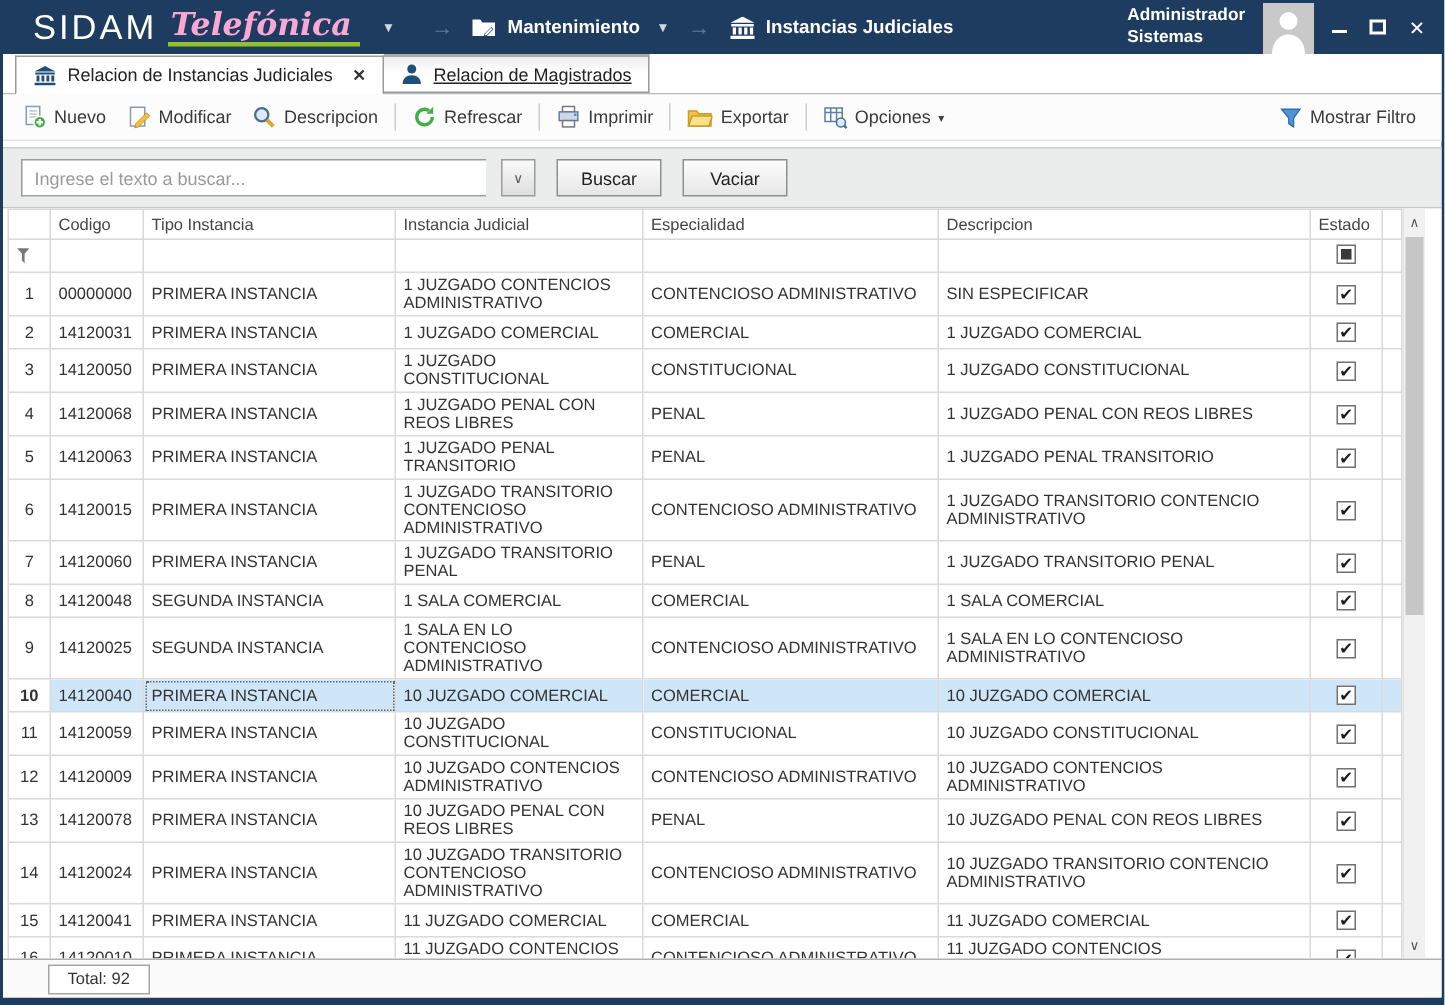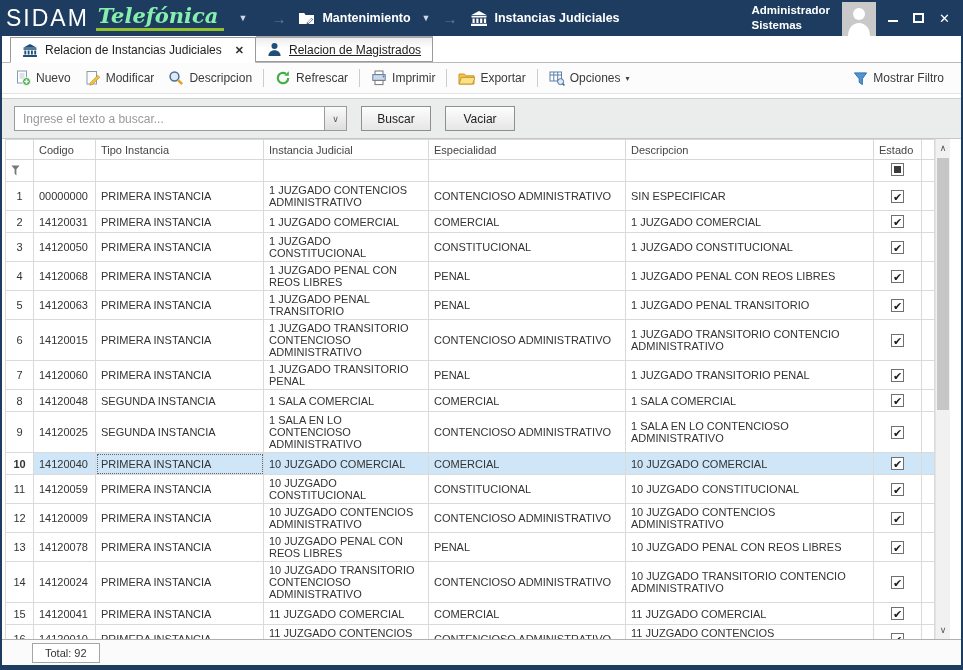--- a/index.html
+++ b/index.html
@@ -1,23 +1,23 @@
 <!DOCTYPE html>
 <html><head>
 <meta charset="utf-8">
 <style>
   * { box-sizing: border-box; }
   body { margin:0; background:#e8e8e8; font-family:"Liberation Sans", sans-serif; }
   .window { width:963px; height:670px; background:#1d3c60; position:relative; overflow:hidden; }
 
   
-  .titlebar { height:36px; display:flex; align-items:center; padding-left:6px; color:#fff; }
+  .titlebar { height:36px; display:flex; align-items:center; padding-left:22px; color:#fff; }
   .logo-app { font-size:23px; letter-spacing:2px; color:#fff; }
   .logo-brand { font-family:"DejaVu Serif", serif; font-style:italic; font-weight:bold;
-    color:#86efac; font-size:21px; margin-left:7px; line-height:1.05;
+    color:#f9a8d4; font-size:21px; margin-left:7px; line-height:1.05;
     border-bottom:3px solid #93c12e; padding:0 6px 1px 2px; }
   .logo-caret { color:#cfd9e6; font-size:9px; margin:0 12px 0 14px; }
   .bc-arrow { color:#5d7da3; font-size:15px; margin:0 12px; font-weight:bold; }
   .bc-item { display:flex; align-items:center; gap:7px; font-weight:bold; font-size:12.5px; color:#fff; }
   .bc-caret { font-size:9px; color:#cfd9e6; margin-left:4px; }
   .tb-spacer { flex:1; }
   .user-info { font-size:11.5px; font-weight:bold; line-height:1.3; }
   .avatar { width:34px; height:34px; background:#c9c9c9; margin:2px 12px 0 12px; flex:none; }
   .win-controls { display:flex; align-items:center; gap:15px; margin-right:13px; }
   .wc { color:#fff; font-size:13px; line-height:1; cursor:default; }
@@ -40,21 +40,21 @@
 
   
   .toolbar { height:31px; background:#fcfcfc; border-bottom:1px solid #e3e3e3;
     display:flex; align-items:center; padding:0 10px 0 6px; font-size:12px; color:#3a3a3a; flex:none; }
   .tbtn { display:flex; align-items:center; gap:5px; padding:3px 7px; white-space:nowrap; }
   .sep { width:1px; height:18px; background:#cccccc; margin:0 4px; flex:none; }
 
   
   .search-panel { background:#ebecec; border-top:1px solid #cfcfcf; border-bottom:1px solid #c6c6c6;
     margin-top:4px; height:41px; padding:8px 12px; display:flex; align-items:center; flex:none; }
-  .combo { display:flex; }
+  .combo { display:flex;gap:10px; }
   .combo-input { width:310px; height:25px; border:1px solid #9b9b9b; border-right:none;
     padding:0 8px; font-size:12px; font-family:"Liberation Sans",sans-serif; color:#333; outline:none; }
   .combo-input::placeholder { color:#9a9a9a; }
   .combo-btn { width:23px; height:25px; border:1px solid #9b9b9b;
     background:linear-gradient(#fafafa,#dedede); display:flex; align-items:center;
     justify-content:center; font-size:9px; color:#555; }
   .srch-btn { height:25px; width:70px; margin-left:14px; border:1px solid #8f8f8f;
     background:linear-gradient(#fdfdfd,#e6e6e6); font-size:12px; color:#222;
     font-family:"Liberation Sans",sans-serif; }
 

